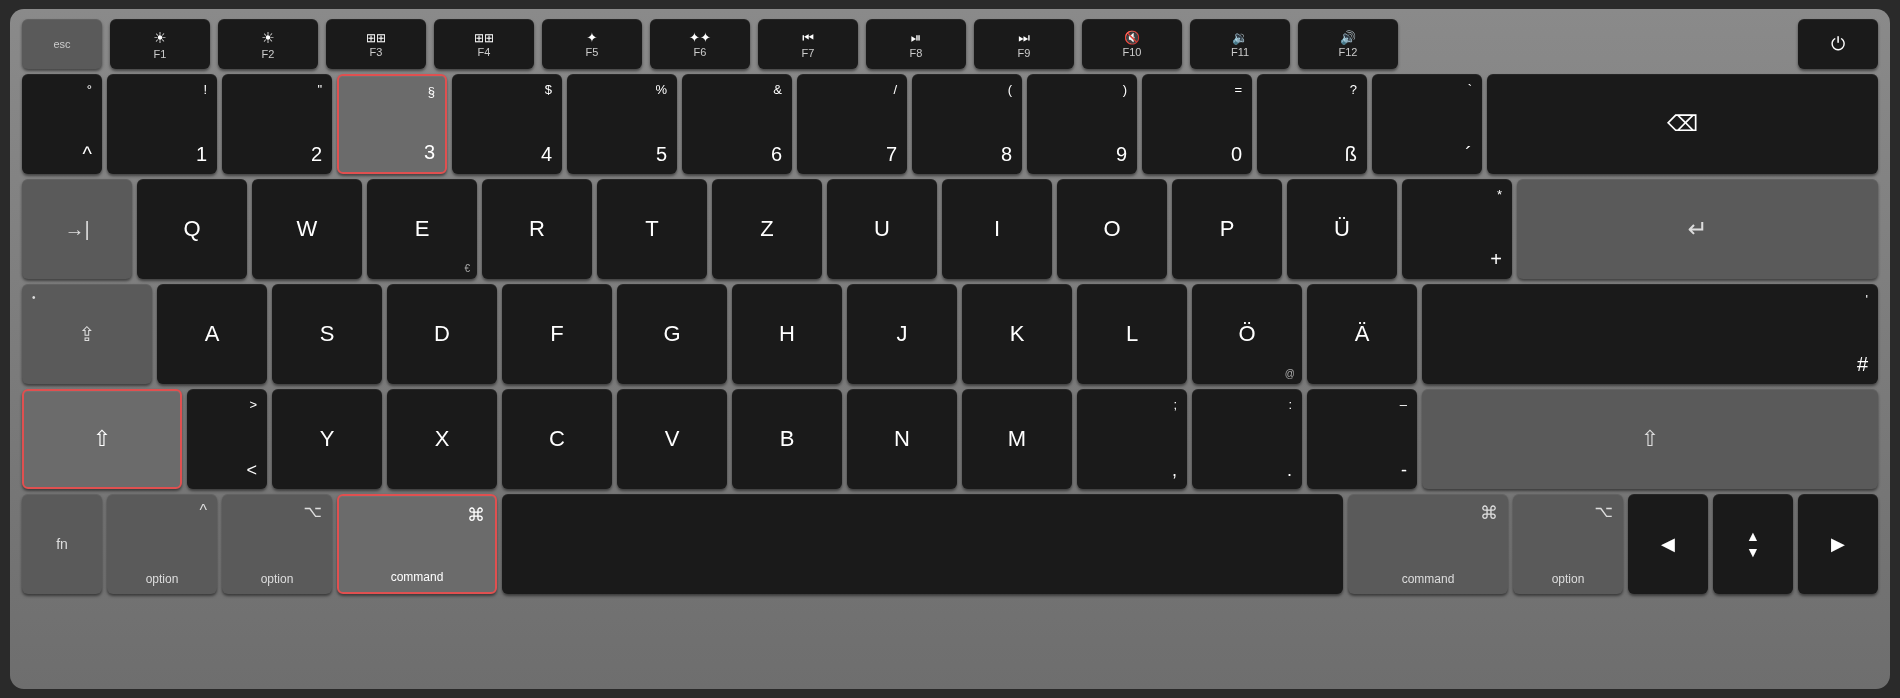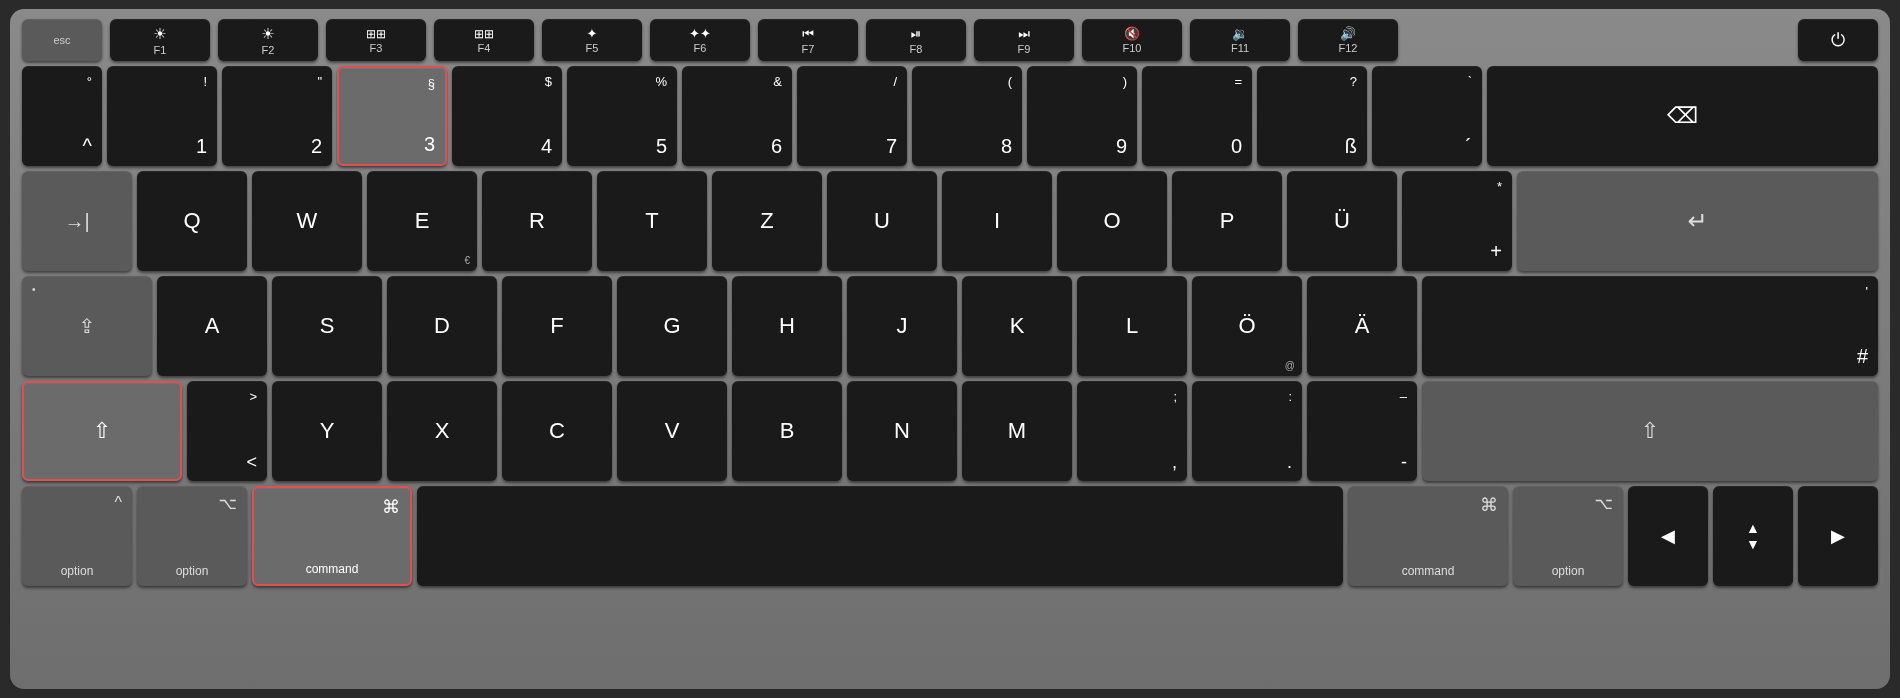--- a/index.html
+++ b/index.html
@@ -50,21 +50,21 @@
       flex-shrink: 0;
     }
 
     .key.highlighted {
       background: #6b6b6b;
       border: 2px solid #e05050;
     }
 
     
     .row-fn {
-      height: 42px;
+      height: 50px;
       gap: 8px;
     }
 
     
     .row-num {
       height: 100px;
     }
 
     
     .row-qwerty {
@@ -438,20 +438,23 @@
         <span class="num-secondary">–</span>
         <span class="num-primary" style="font-size:18px;">-</span>
       </div>
     </div>
     <div class="key gray-key" style="flex:1;">
       <span style="font-size:22px;">⇧</span>
     </div>
   </div>
 
   <div class="key-row row-bottom">
+    <div class="key gray-key" style="width:80px; flex-shrink:0;">
+      <span style="font-size:14px;">fn</span>
+    </div>
     <div class="key gray-key" style="width:110px; flex-shrink:0;">
       <div class="num-key-inner">
         <span class="num-secondary" style="font-size:16px;">^</span>
         <span style="font-size:12px; align-self:center;">option</span>
       </div>
     </div>
     <div class="key gray-key" style="width:110px; flex-shrink:0;">
       <div class="num-key-inner">
         <span class="num-secondary" style="font-size:16px;">⌥</span>
         <span style="font-size:12px; align-self:center;">option</span>

